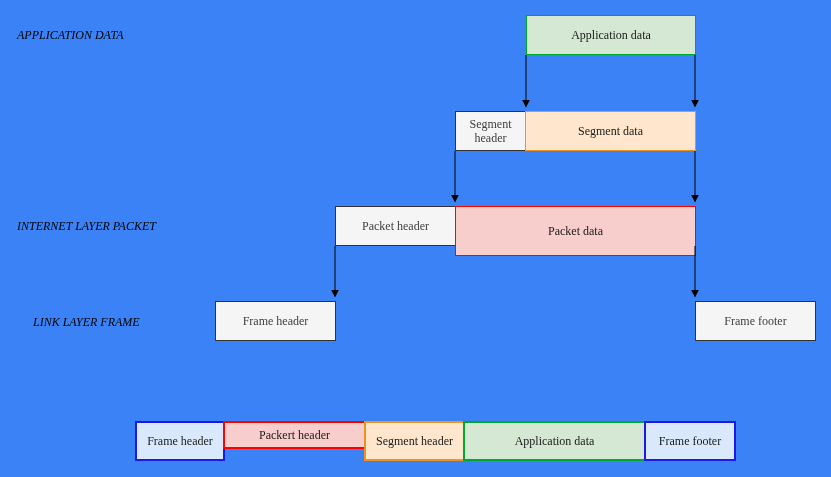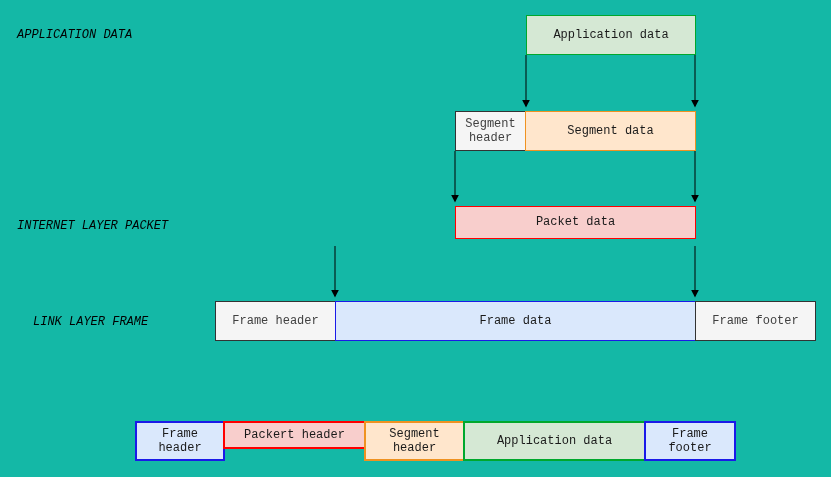--- a/index.html
+++ b/index.html
@@ -1,21 +1,21 @@
 <!DOCTYPE html>
 <html><head>
 <meta charset="utf-8">
 <style>
   html, body { margin: 0; padding: 0; background: #ffffff; }
   .canvas {
     position: relative;
     width: 831px;
     height: 477px;
-    background: #14b8a6;
-    font-family: Liberation Mono, monospace;
+    background: #3b82f6;
+    font-family: Liberation Serif, serif;
     overflow: hidden;
   }
   .row-label {
     position: absolute;
     left: 17px;
     font-style: italic;
     font-size: 12px;
     color: #000000;
     white-space: nowrap;
     line-height: 14px;
@@ -40,21 +40,21 @@
   .green  { background: #d5e8d4; border: 1px solid #00a82d; color: #1a1a1a; }
   .orange { background: #ffe6cc; border: 1px solid #ef9221; color: #1a1a1a; }
   .red    { background: #f8cecc; border: 1px solid #ff0000; color: #1a1a1a; }
   .blue   { background: #dae8fc; border: 1px solid #1a1ae8; color: #1a1a1a; }
 
   
   #box-app-data   { left: 526px; top: 15px;  width: 170px; height: 40px; }
   #box-seg-header { left: 455px; top: 111px; width: 71px;  height: 40px; }
   #box-seg-data   { left: 525px; top: 111px; width: 171px; height: 40px; }
   #box-pkt-header { left: 335px; top: 206px; width: 121px; height: 40px; }
-  #box-pkt-data   { left: 455px; top: 206px; width: 241px; height: 33px; }
+  #box-pkt-data   { left: 455px; top: 206px; width: 241px; height: 50px; }
   #box-frm-header { left: 215px; top: 301px; width: 121px; height: 40px; }
   #box-frm-data   { left: 335px; top: 301px; width: 361px; height: 40px; }
   #box-frm-footer { left: 695px; top: 301px; width: 121px; height: 40px; }
 
   
   .seg { border-width: 2px; border-style: solid; }
   #seg-frame-header   { left: 135px; top: 421px; width: 90px;  height: 40px; }
   #seg-packet-header  { left: 223px; top: 421px; width: 143px; height: 28px; }
   #seg-segment-header { left: 364px; top: 421px; width: 101px; height: 40px; }
   #seg-app-data       { left: 463px; top: 421px; width: 183px; height: 40px; }
@@ -74,24 +74,24 @@
 
   <div class="row-label" id="lbl-application">APPLICATION DATA</div>
   <div class="row-label" id="lbl-internet">INTERNET LAYER PACKET</div>
   <div class="row-label" id="lbl-link">LINK LAYER FRAME</div>
 
   <div class="box green" id="box-app-data">Application data</div>
 
   <div class="box gray" id="box-seg-header">Segment header</div>
   <div class="box orange" id="box-seg-data">Segment data</div>
 
+  <div class="box gray" id="box-pkt-header">Packet header</div>
   <div class="box red" id="box-pkt-data">Packet data</div>
 
   <div class="box gray" id="box-frm-header">Frame header</div>
-  <div class="box blue" id="box-frm-data">Frame data</div>
   <div class="box gray" id="box-frm-footer">Frame footer</div>
 
   <svg class="arrow-layer" viewBox="0 0 831 477" xmlns="http://www.w3.org/2000/svg">
     <defs>
       <marker id="ah" viewBox="0 0 10 10" refX="8" refY="5" markerWidth="8" markerHeight="8" orient="auto">
         <path d="M0,0 L10,5 L0,10 z" fill="#000000"></path>
       </marker>
     </defs>
     <line x1="526" y1="55" x2="526" y2="106" stroke="#000" stroke-width="1" marker-end="url(#ah)"></line>
     <line x1="695" y1="55" x2="695" y2="106" stroke="#000" stroke-width="1" marker-end="url(#ah)"></line>

